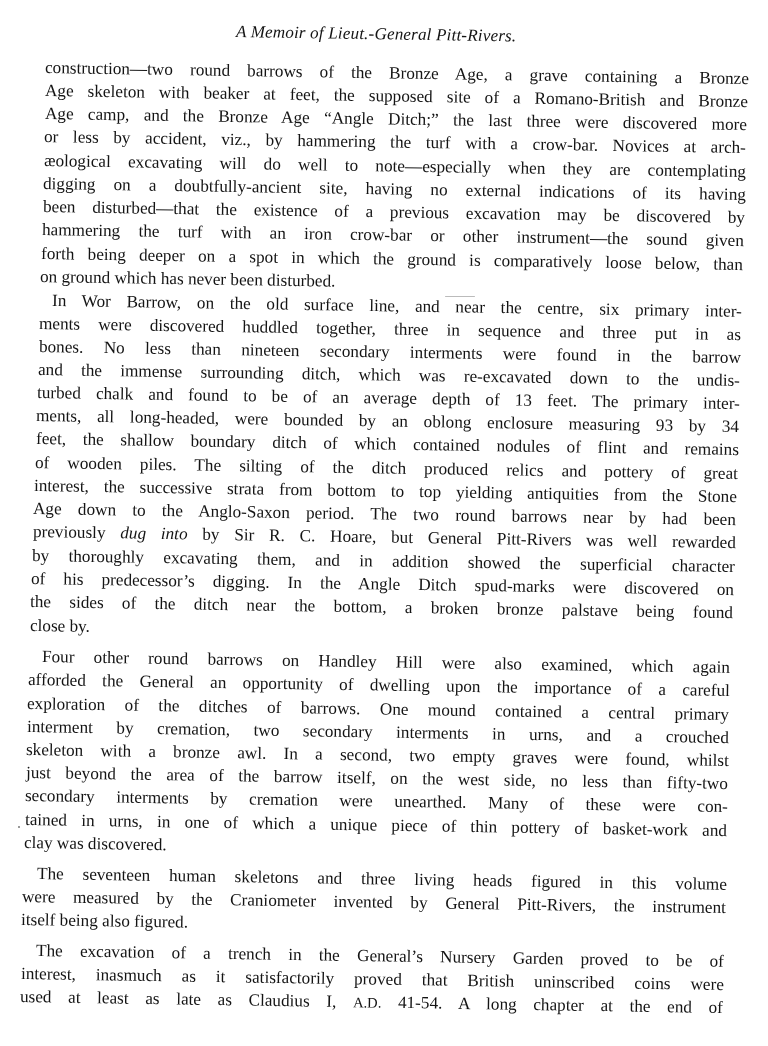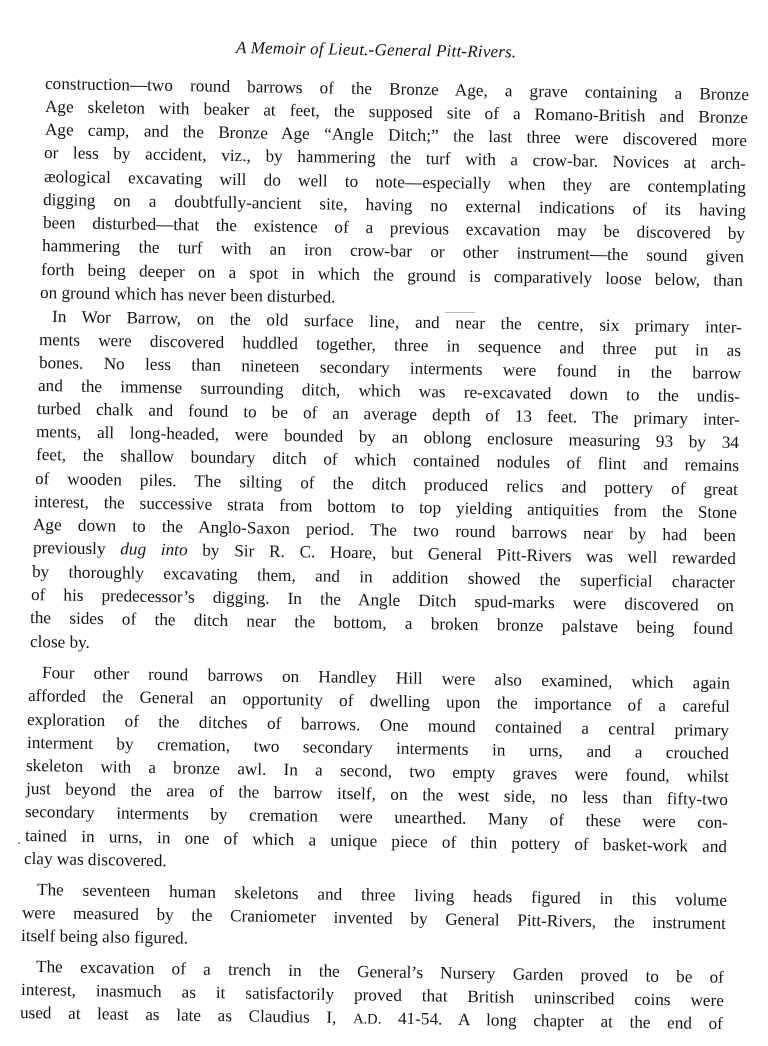--- a/index.html
+++ b/index.html
@@ -1,18 +1,18 @@
 <!DOCTYPE html>
 <html><head>
 <meta charset="utf-8">
 <style>
   html, body { margin: 0; padding: 0; background: #ffffff; }
   body { width: 768px; height: 1046px; position: relative; overflow: hidden;
          font-family: "Liberation Serif", "DejaVu Serif", serif; color: #141414; }
-  .page { position: absolute; left: 0; top: 16px; width: 768px; height: 891px; }
+  .page { position: absolute; left: 0; top: 0; width: 768px; height: 891px; }
   .running-head { position: absolute; left: 236px; top: 22px; font-size: 17px; font-style: italic;
                   letter-spacing: 0.2px; transform: rotate(0.9deg); transform-origin: left center; white-space: nowrap; }
   .line { position: absolute; white-space: nowrap; font-size: 17.2px; line-height: 20px;
           transform-origin: left center; }
   .line .just { display: inline-block; text-align: justify; text-align-last: justify; }
   em { font-style: italic; }
   .sc { font-variant: small-caps; font-size: 0.85em; }
   .speck { position: absolute; width: 2px; height: 2px; background: #777; border-radius: 1px; }
 </style>
 </head>

